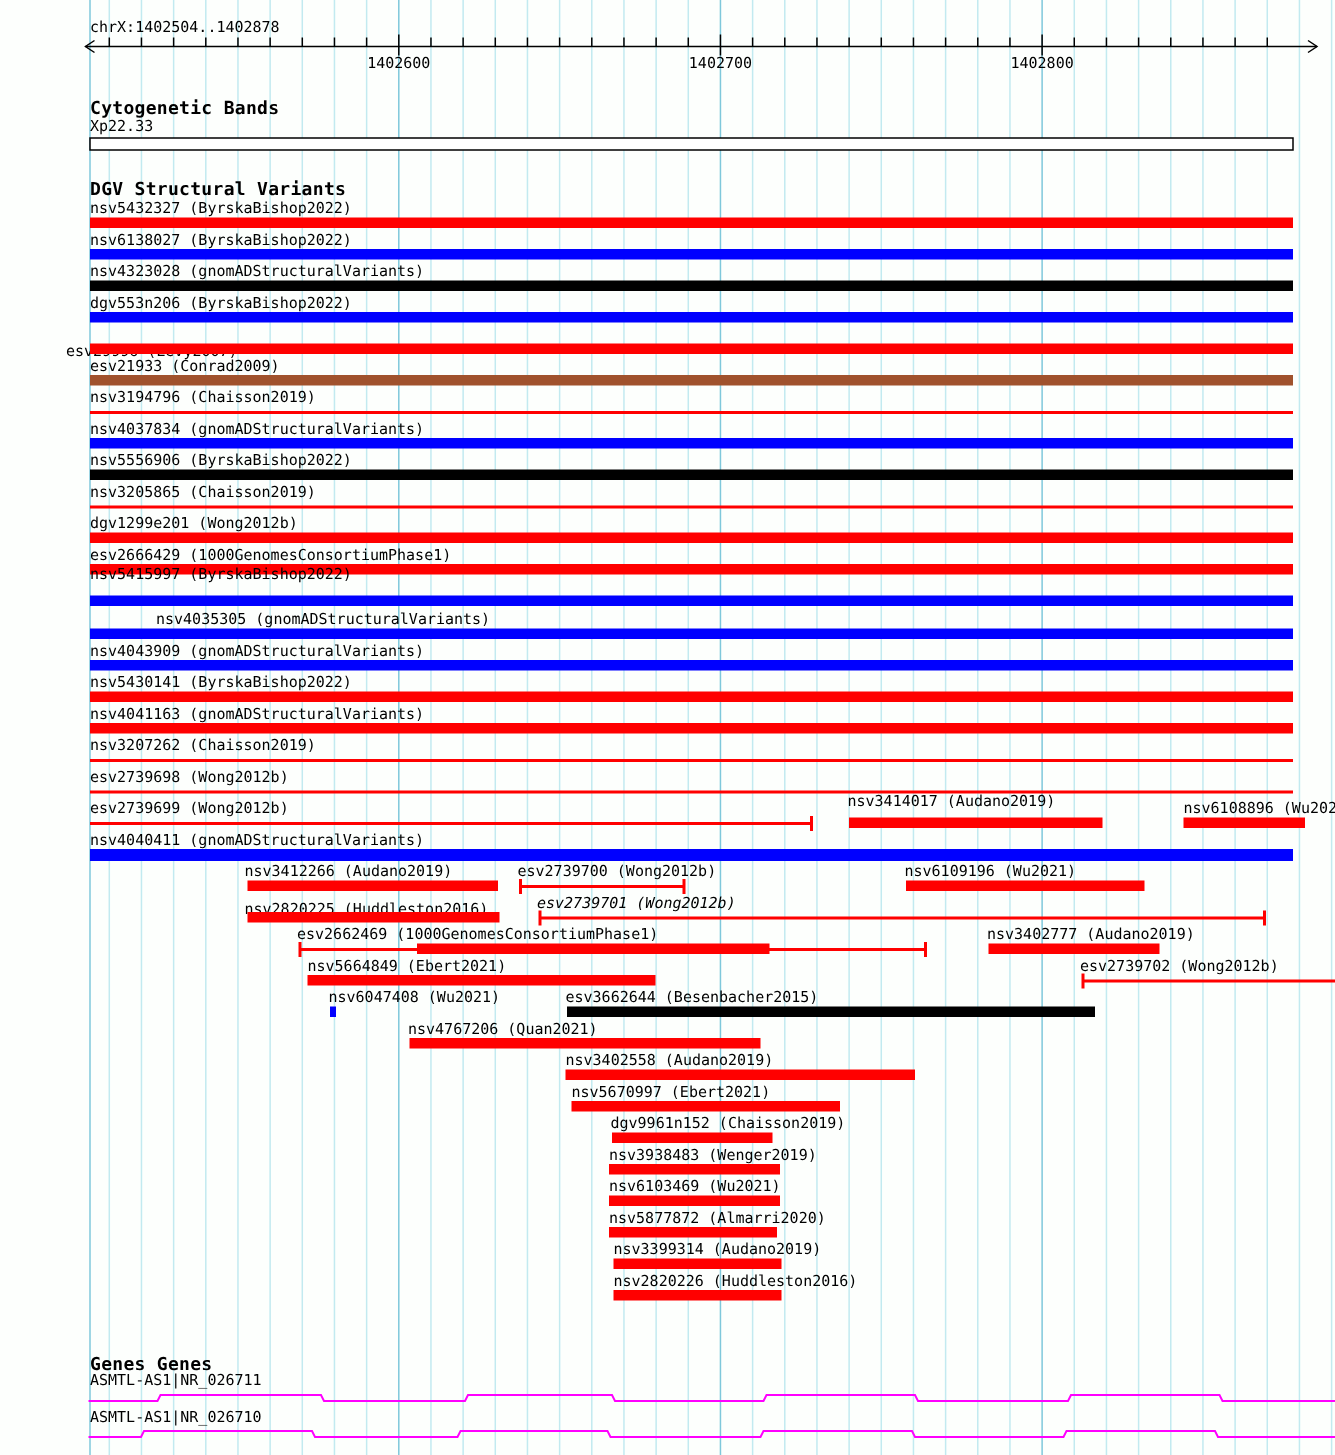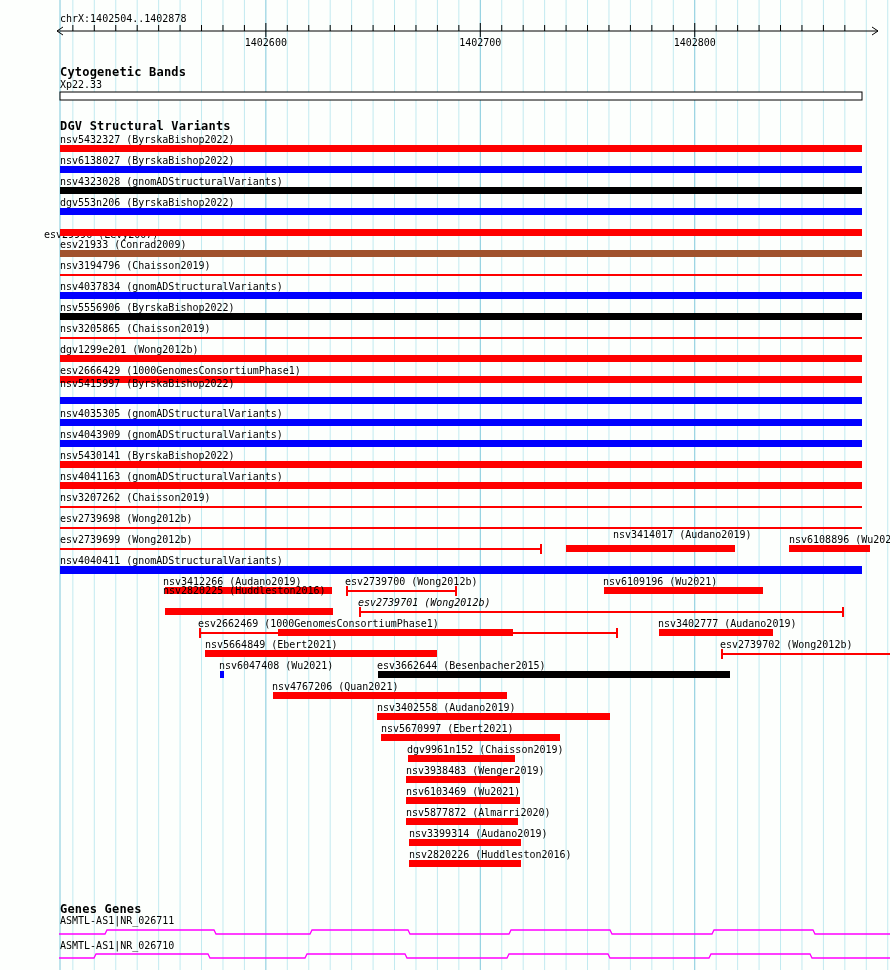--- a/index.html
+++ b/index.html
@@ -136,50 +136,50 @@
     <div class="lbl" style="left: 60px; top: 302.32px;">nsv5556906 (ByrskaBishop2022)</div>
     <div class="glyph" style="left: 60px; top: 313.32px; width: 802px; height: 7px; background: rgb(0, 0, 0);"></div>
     <div class="lbl" style="left: 60px; top: 323.36px;">nsv3205865 (Chaisson2019)</div>
     <div class="glyph" style="left: 60px; top: 337.36px; width: 802px; height: 2px; background: rgb(255, 0, 0);"></div>
     <div class="lbl" style="left: 60px; top: 344.4px;">dgv1299e201 (Wong2012b)</div>
     <div class="glyph" style="left: 60px; top: 355.4px; width: 802px; height: 7px; background: rgb(255, 0, 0);"></div>
     <div class="lbl" style="left: 60px; top: 365.44px;">esv2666429 (1000GenomesConsortiumPhase1)</div>
     <div class="glyph" style="left: 60px; top: 376.44px; width: 802px; height: 7px; background: rgb(255, 0, 0);"></div>
     <div class="lbl" style="left: 60px; top: 378px;">nsv5415997 (ByrskaBishop2022)</div>
     <div class="glyph" style="left: 60px; top: 397.48px; width: 802px; height: 7px; background: rgb(0, 0, 255);"></div>
-    <div class="lbl" style="left: 60px; top: 407.52px;">nsv4035305 (gnomADStructuralVariants)</div>
+    <div class="lbl" style="left: 60px; top: 407.52px; padding-left: 44px;">nsv4035305 (gnomADStructuralVariants)</div>
     <div class="glyph" style="left: 60px; top: 418.52px; width: 802px; height: 7px; background: rgb(0, 0, 255);"></div>
     <div class="lbl" style="left: 60px; top: 428.56px;">nsv4043909 (gnomADStructuralVariants)</div>
     <div class="glyph" style="left: 60px; top: 439.56px; width: 802px; height: 7px; background: rgb(0, 0, 255);"></div>
     <div class="lbl" style="left: 60px; top: 449.6px;">nsv5430141 (ByrskaBishop2022)</div>
     <div class="glyph" style="left: 60px; top: 460.6px; width: 802px; height: 7px; background: rgb(255, 0, 0);"></div>
     <div class="lbl" style="left: 60px; top: 470.64px;">nsv4041163 (gnomADStructuralVariants)</div>
     <div class="glyph" style="left: 60px; top: 481.64px; width: 802px; height: 7px; background: rgb(255, 0, 0);"></div>
     <div class="lbl" style="left: 60px; top: 491.68px;">nsv3207262 (Chaisson2019)</div>
     <div class="glyph" style="left: 60px; top: 505.68px; width: 802px; height: 2px; background: rgb(255, 0, 0);"></div>
     <div class="lbl" style="left: 60px; top: 512.72px;">esv2739698 (Wong2012b)</div>
     <div class="glyph" style="left: 60px; top: 526.72px; width: 802px; height: 2px; background: rgb(255, 0, 0);"></div>
     <div class="lbl" style="left: 60px; top: 533.76px; text-align: center;">esv2739699 (Wong2012b)</div>
     <div class="glyph" style="left: 60px; top: 547.76px; width: 481px; height: 2px; background: rgb(255, 0, 0);"></div>
     <div class="glyph" style="left: 540px; top: 543.76px; width: 2px; height: 10px; background: rgb(255, 0, 0);"></div>
-    <div class="lbl" style="left: 565px; top: 529px; margin-left: 48px;">nsv3414017 (Audano2019)</div>
+    <div class="lbl" style="left: 565px; top: 529px;">nsv3414017 (Audano2019)</div>
     <div class="glyph" style="left: 566px; top: 544.76px; width: 169px; height: 7px; background: rgb(255, 0, 0);"></div>
     <div class="lbl" style="left: 789px; top: 533.76px;">nsv6108896 (Wu2021)</div>
     <div class="glyph" style="left: 789px; top: 544.76px; width: 81px; height: 7px; background: rgb(255, 0, 0);"></div>
     <div class="lbl" style="left: 60px; top: 554.8px;">nsv4040411 (gnomADStructuralVariants)</div>
     <div class="glyph" style="left: 60px; top: 565.8px; width: 802px; height: 8px; background: rgb(0, 0, 255);"></div>
     <div class="lbl" style="left: 163px; top: 575.84px;">nsv3412266 (Audano2019)</div>
     <div class="glyph" style="left: 165px; top: 586.84px; width: 167px; height: 7px; background: rgb(255, 0, 0);"></div>
     <div class="lbl" style="left: 345px; top: 575.84px;">esv2739700 (Wong2012b)</div>
     <div class="glyph" style="left: 347px; top: 589.84px; width: 109px; height: 2px; background: rgb(255, 0, 0);"></div>
     <div class="glyph" style="left: 346px; top: 585.84px; width: 2px; height: 10px; background: rgb(255, 0, 0);"></div>
     <div class="glyph" style="left: 455px; top: 585.84px; width: 2px; height: 10px; background: rgb(255, 0, 0);"></div>
     <div class="lbl" style="left: 603px; top: 575.84px;">nsv6109196 (Wu2021)</div>
     <div class="glyph" style="left: 604px; top: 586.84px; width: 159px; height: 7px; background: rgb(255, 0, 0);"></div>
-    <div class="lbl" style="left: 163px; top: 585px; text-align: center;">nsv2820225 (Huddleston2016)</div>
+    <div class="lbl" style="left: 163px; top: 601px; text-align: center;">nsv2820225 (Huddleston2016)</div>
     <div class="glyph" style="left: 165px; top: 607.88px; width: 168px; height: 7px; background: rgb(255, 0, 0);"></div>
     <div class="lbl" style="left: 358px; top: 596.88px; font-style: italic;">esv2739701 (Wong2012b)</div>
     <div class="glyph" style="left: 360px; top: 610.88px; width: 483px; height: 2px; background: rgb(255, 0, 0);"></div>
     <div class="glyph" style="left: 359px; top: 606.88px; width: 2px; height: 10px; background: rgb(255, 0, 0);"></div>
     <div class="glyph" style="left: 842px; top: 606.88px; width: 2px; height: 10px; background: rgb(255, 0, 0);"></div>
     <div class="lbl" style="left: 198px; top: 617.92px;">esv2662469 (1000GenomesConsortiumPhase1)</div>
     <div class="glyph" style="left: 200px; top: 631.92px; width: 417px; height: 2px; background: rgb(255, 0, 0);"></div>
     <div class="glyph" style="left: 278px; top: 628.92px; width: 235px; height: 7px; background: rgb(255, 0, 0);"></div>
     <div class="glyph" style="left: 199px; top: 627.92px; width: 2px; height: 10px; background: rgb(255, 0, 0);"></div>
     <div class="glyph" style="left: 616px; top: 627.92px; width: 2px; height: 10px; background: rgb(255, 0, 0);"></div>

